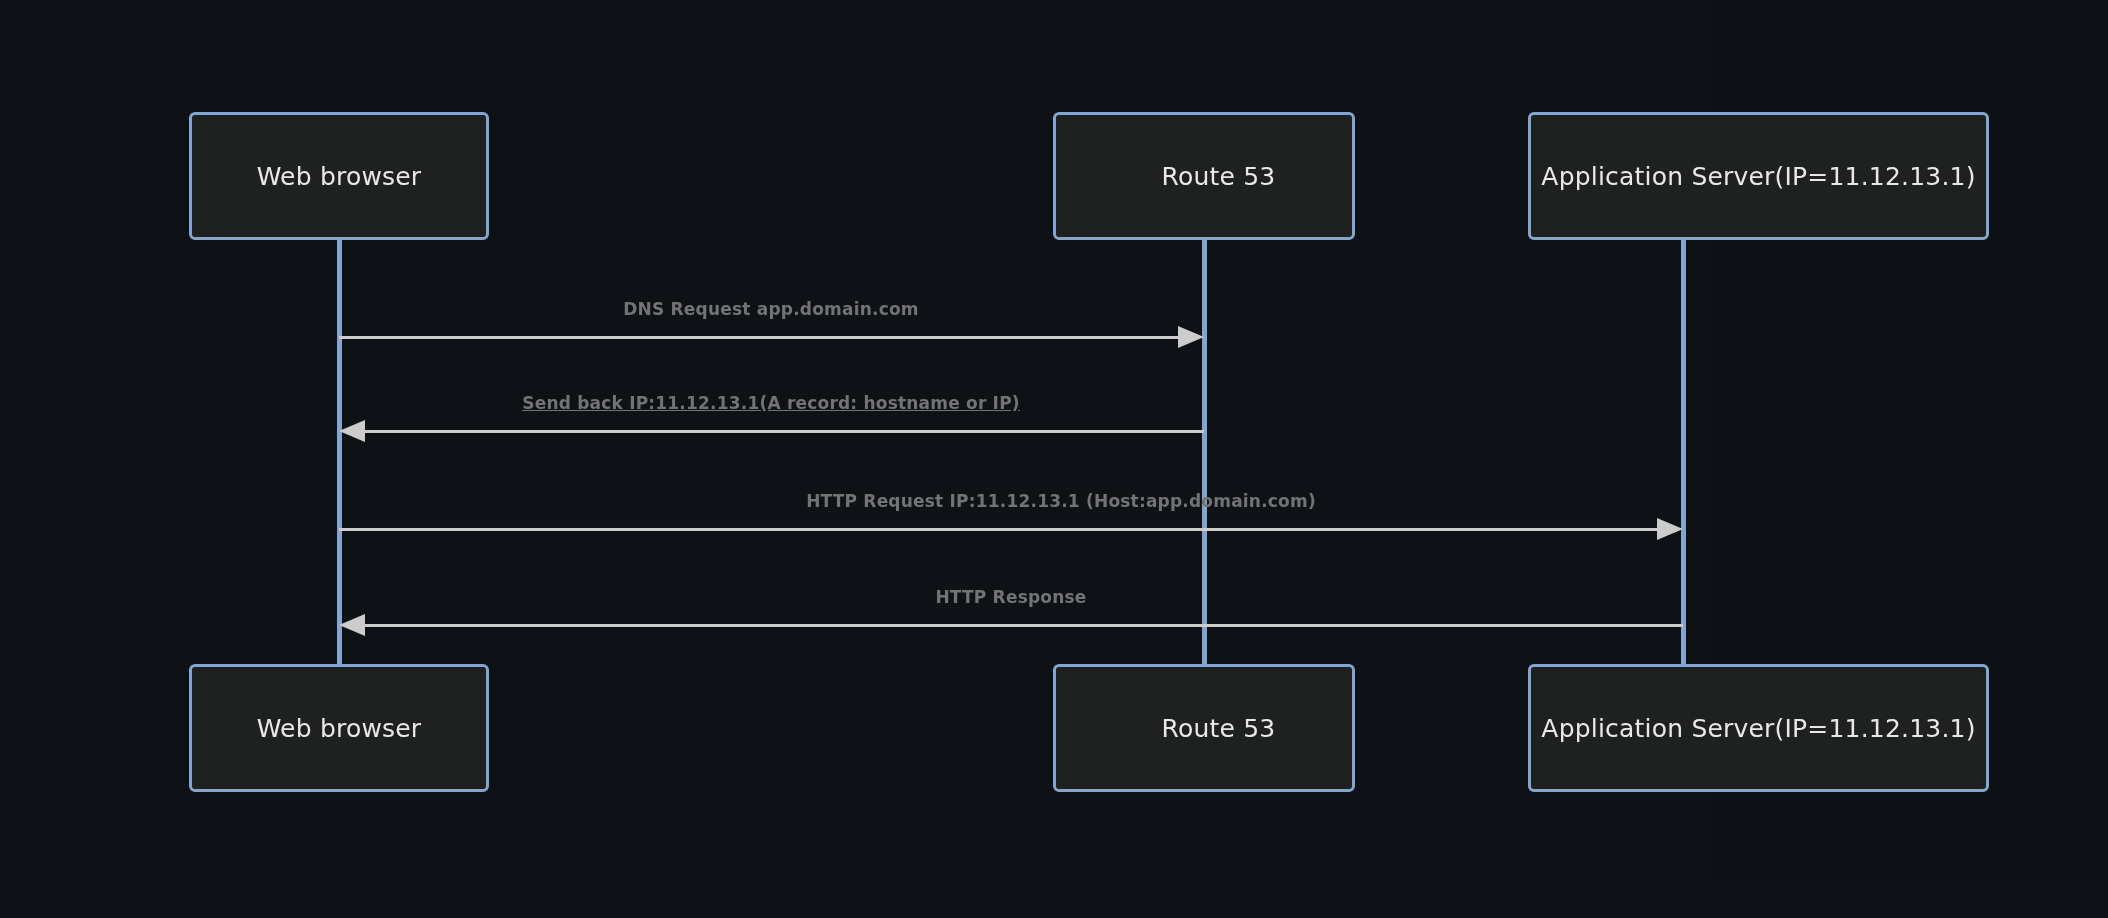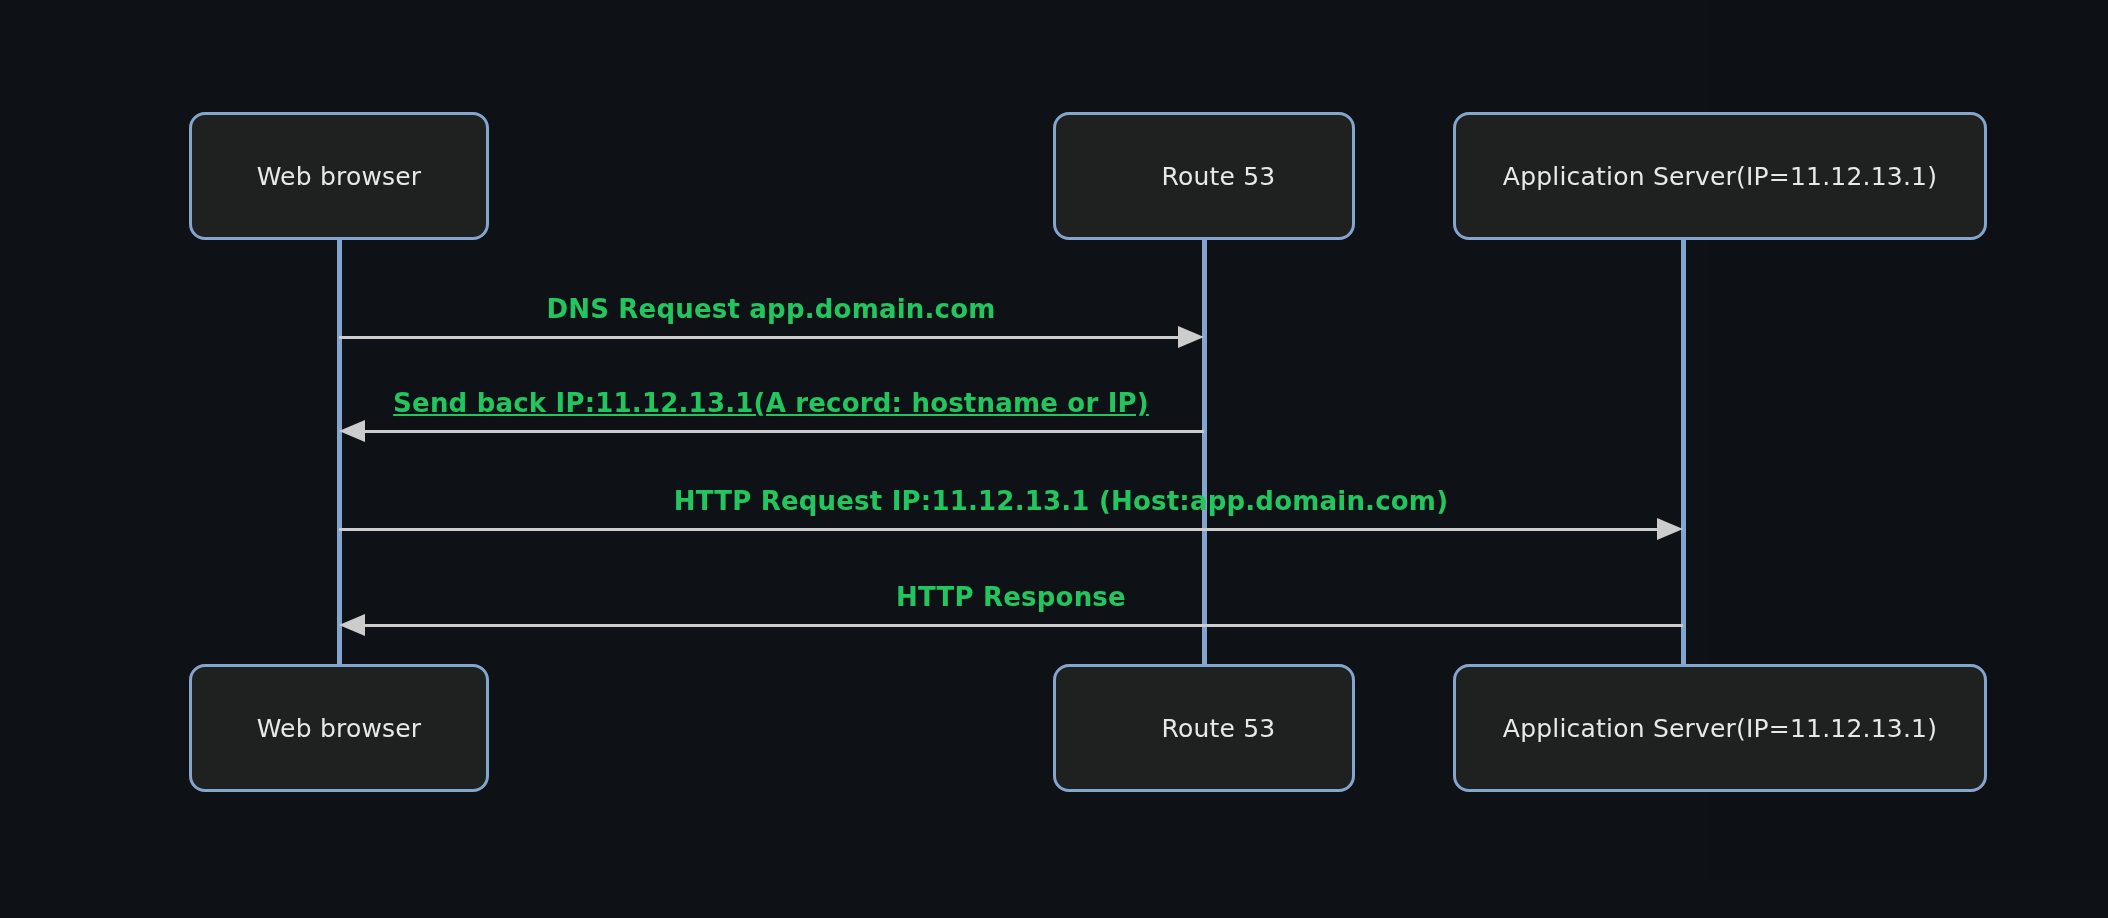--- a/index.html
+++ b/index.html
@@ -20,36 +20,36 @@
   
   .bg-patch {
     position: absolute;
     background: #0d1014;
   }
   .actor-box {
     position: absolute;
     height: 128px;
     background: #1f2020;
     border: 3px solid #84a5cd;
-    border-radius: 16px;
+    border-radius: 6px;
     box-sizing: border-box;
     display: flex;
     align-items: center;
     justify-content: center;
   }
   .actor-label {
     color: #e8e8e8;
     font-size: 25px;
     font-weight: 400;
     white-space: nowrap;
     letter-spacing: 0.2px;
   }
   .actor-wb  { left: 189px;  width: 300px; }
   .actor-r53 { left: 1053px; width: 302px; padding-left: 29px; }
-  .actor-as  { left: 1453px; width: 534px; }
+  .actor-as  { left: 1528px; width: 461px; }
   .row-top    { top: 112px; }
   .row-bottom { top: 664px; }
 
   .lifeline {
     position: absolute;
     top: 240px;
     height: 424px;
     width: 5px;
     background: #84a5cd;
   }
@@ -57,22 +57,22 @@
   .lifeline-r53 { left: 1202px; }
   .lifeline-as  { left: 1681px; }
 
   .msg-line {
     position: absolute;
     height: 3px;
     background: #cccccc;
   }
   .msg-label {
     position: absolute;
-    color: #22c55e;
-    font-size: 26px;
+    color: #737373;
+    font-size: 17px;
     font-weight: 700;
     line-height: 36px;
     white-space: nowrap;
     transform: translateX(-50%);
     letter-spacing: 0.2px;
   }
   .arrowhead {
     position: absolute;
     width: 0;
     height: 0;

